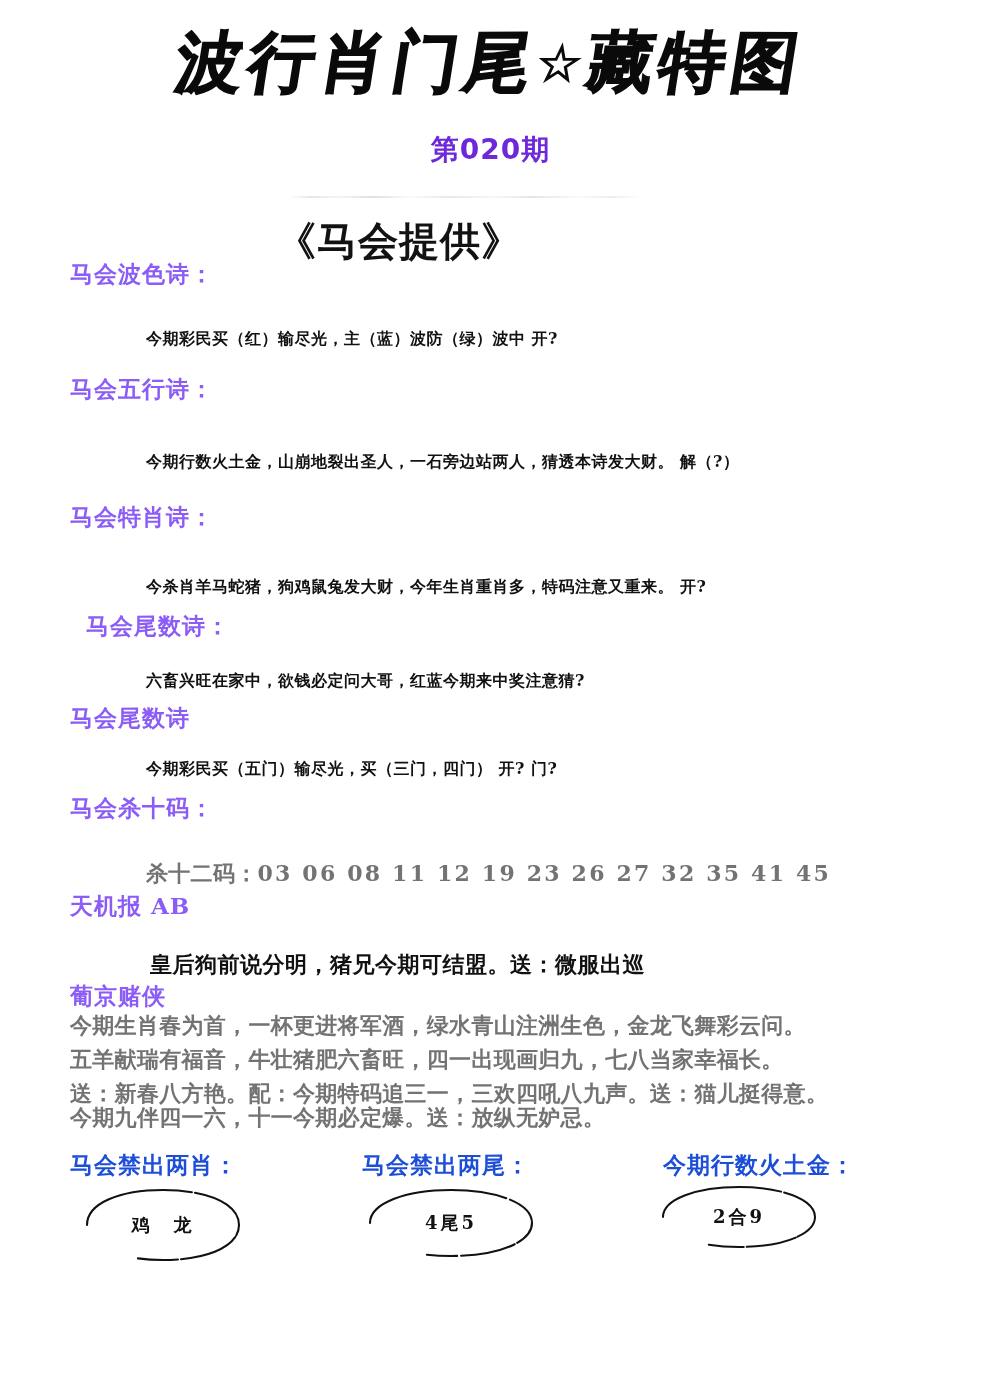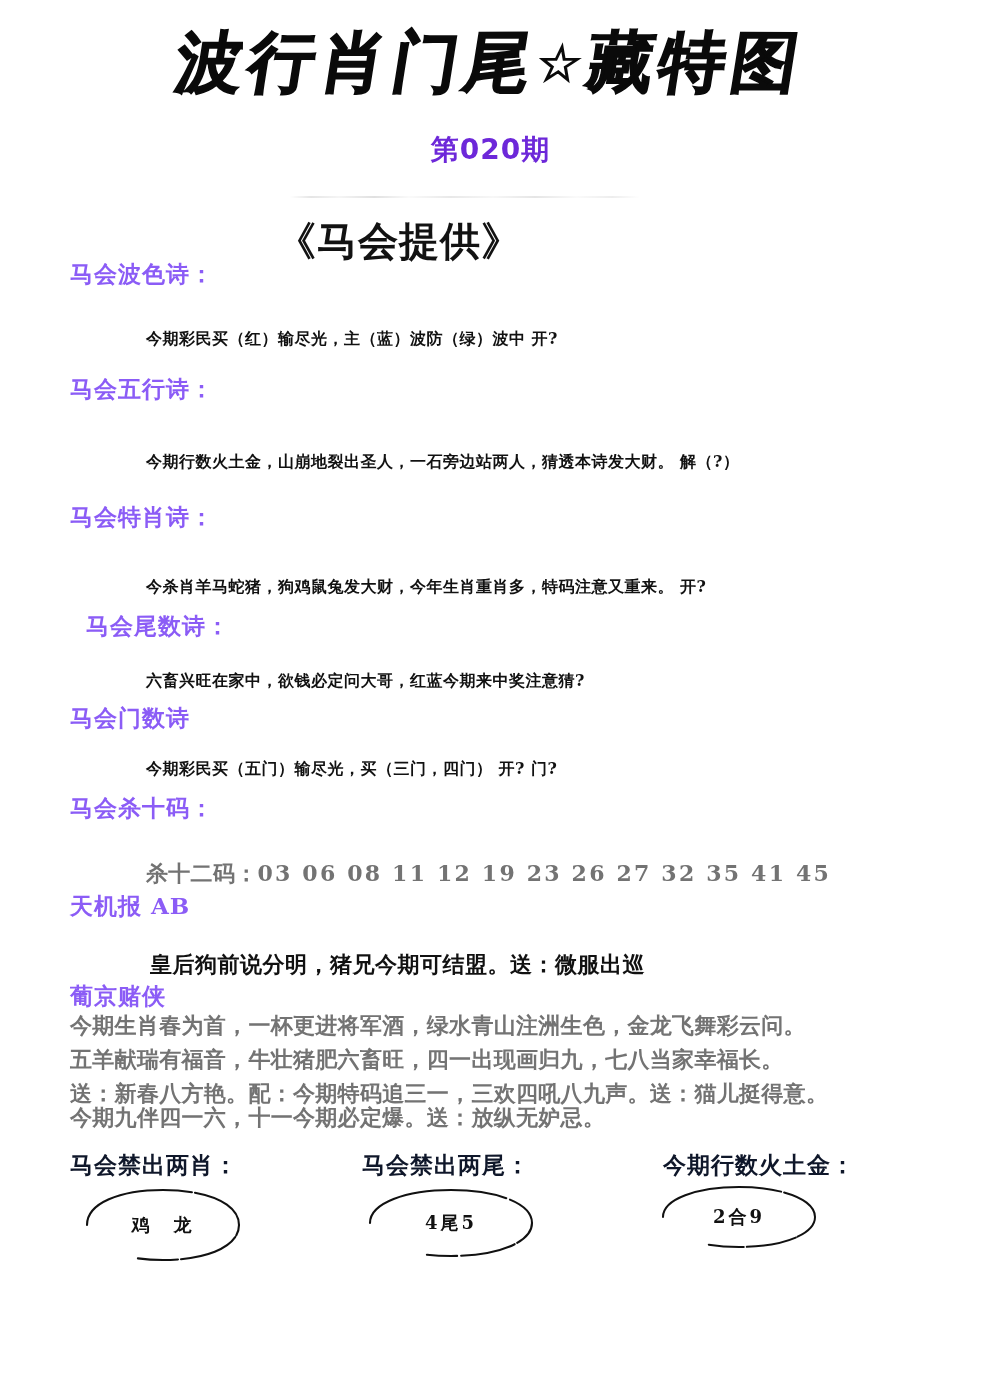--- a/index.html
+++ b/index.html
@@ -123,21 +123,21 @@
     font-weight: 700;
     letter-spacing: 2.2px;
   }
 
   
   .ban-label {
     position: absolute;
     font-family: Liberation Serif, serif;
     font-size: 23px;
     font-weight: 700;
-    color: #0f172a;
+    color: #1d4ed8;
     letter-spacing: 1px;
     white-space: nowrap;
   }
   .ellipse-wrap {
     position: absolute;
   }
   .ellipse-wrap svg {
     display: block;
     overflow: visible;
   }
@@ -178,21 +178,21 @@
 
   <div class="label" style="left:70px; top:374px;">马会五行诗：</div>
   <div class="verse" style="left:146px; top:452px;">今期行数火土金，山崩地裂出圣人，一石旁边站两人，猜透本诗发大财。 解（?）</div>
 
   <div class="label" style="left:70px; top:502px;">马会特肖诗：</div>
   <div class="verse" style="left:146px; top:577px;">今杀肖羊马蛇猪，狗鸡鼠兔发大财，今年生肖重肖多，特码注意又重来。 开?</div>
 
   <div class="label" style="left:70px; top:611px;margin-left:16px;">马会尾数诗：</div>
   <div class="verse" style="left:146px; top:671px;">六畜兴旺在家中，欲钱必定问大哥，红蓝今期来中奖注意猜?</div>
 
-  <div class="label" style="left:70px; top:703px;">马会门数诗</div>
+  <div class="label" style="left:70px; top:703px;">马会尾数诗</div>
   <div class="verse" style="left:146px; top:759px;">今期彩民买（五门）输尽光，买（三门，四门） 开? 门?</div>
 
   <div class="label" style="left:70px; top:793px;">马会杀十码：</div>
 
   <div class="plain" style="left:146px; top:859px;">
     <span>杀十二码：</span><span class="nums">03  06  08  11  12  19  23  26  27  32  35  41  45</span>
   </div>
 
   <div class="label" style="left:70px; top:891px;">天机报 AB</div>
   <div class="verse" style="left:150px; top:950px; font-size:22px;">皇后狗前说分明，猪兄今期可结盟。送：微服出巡</div>

